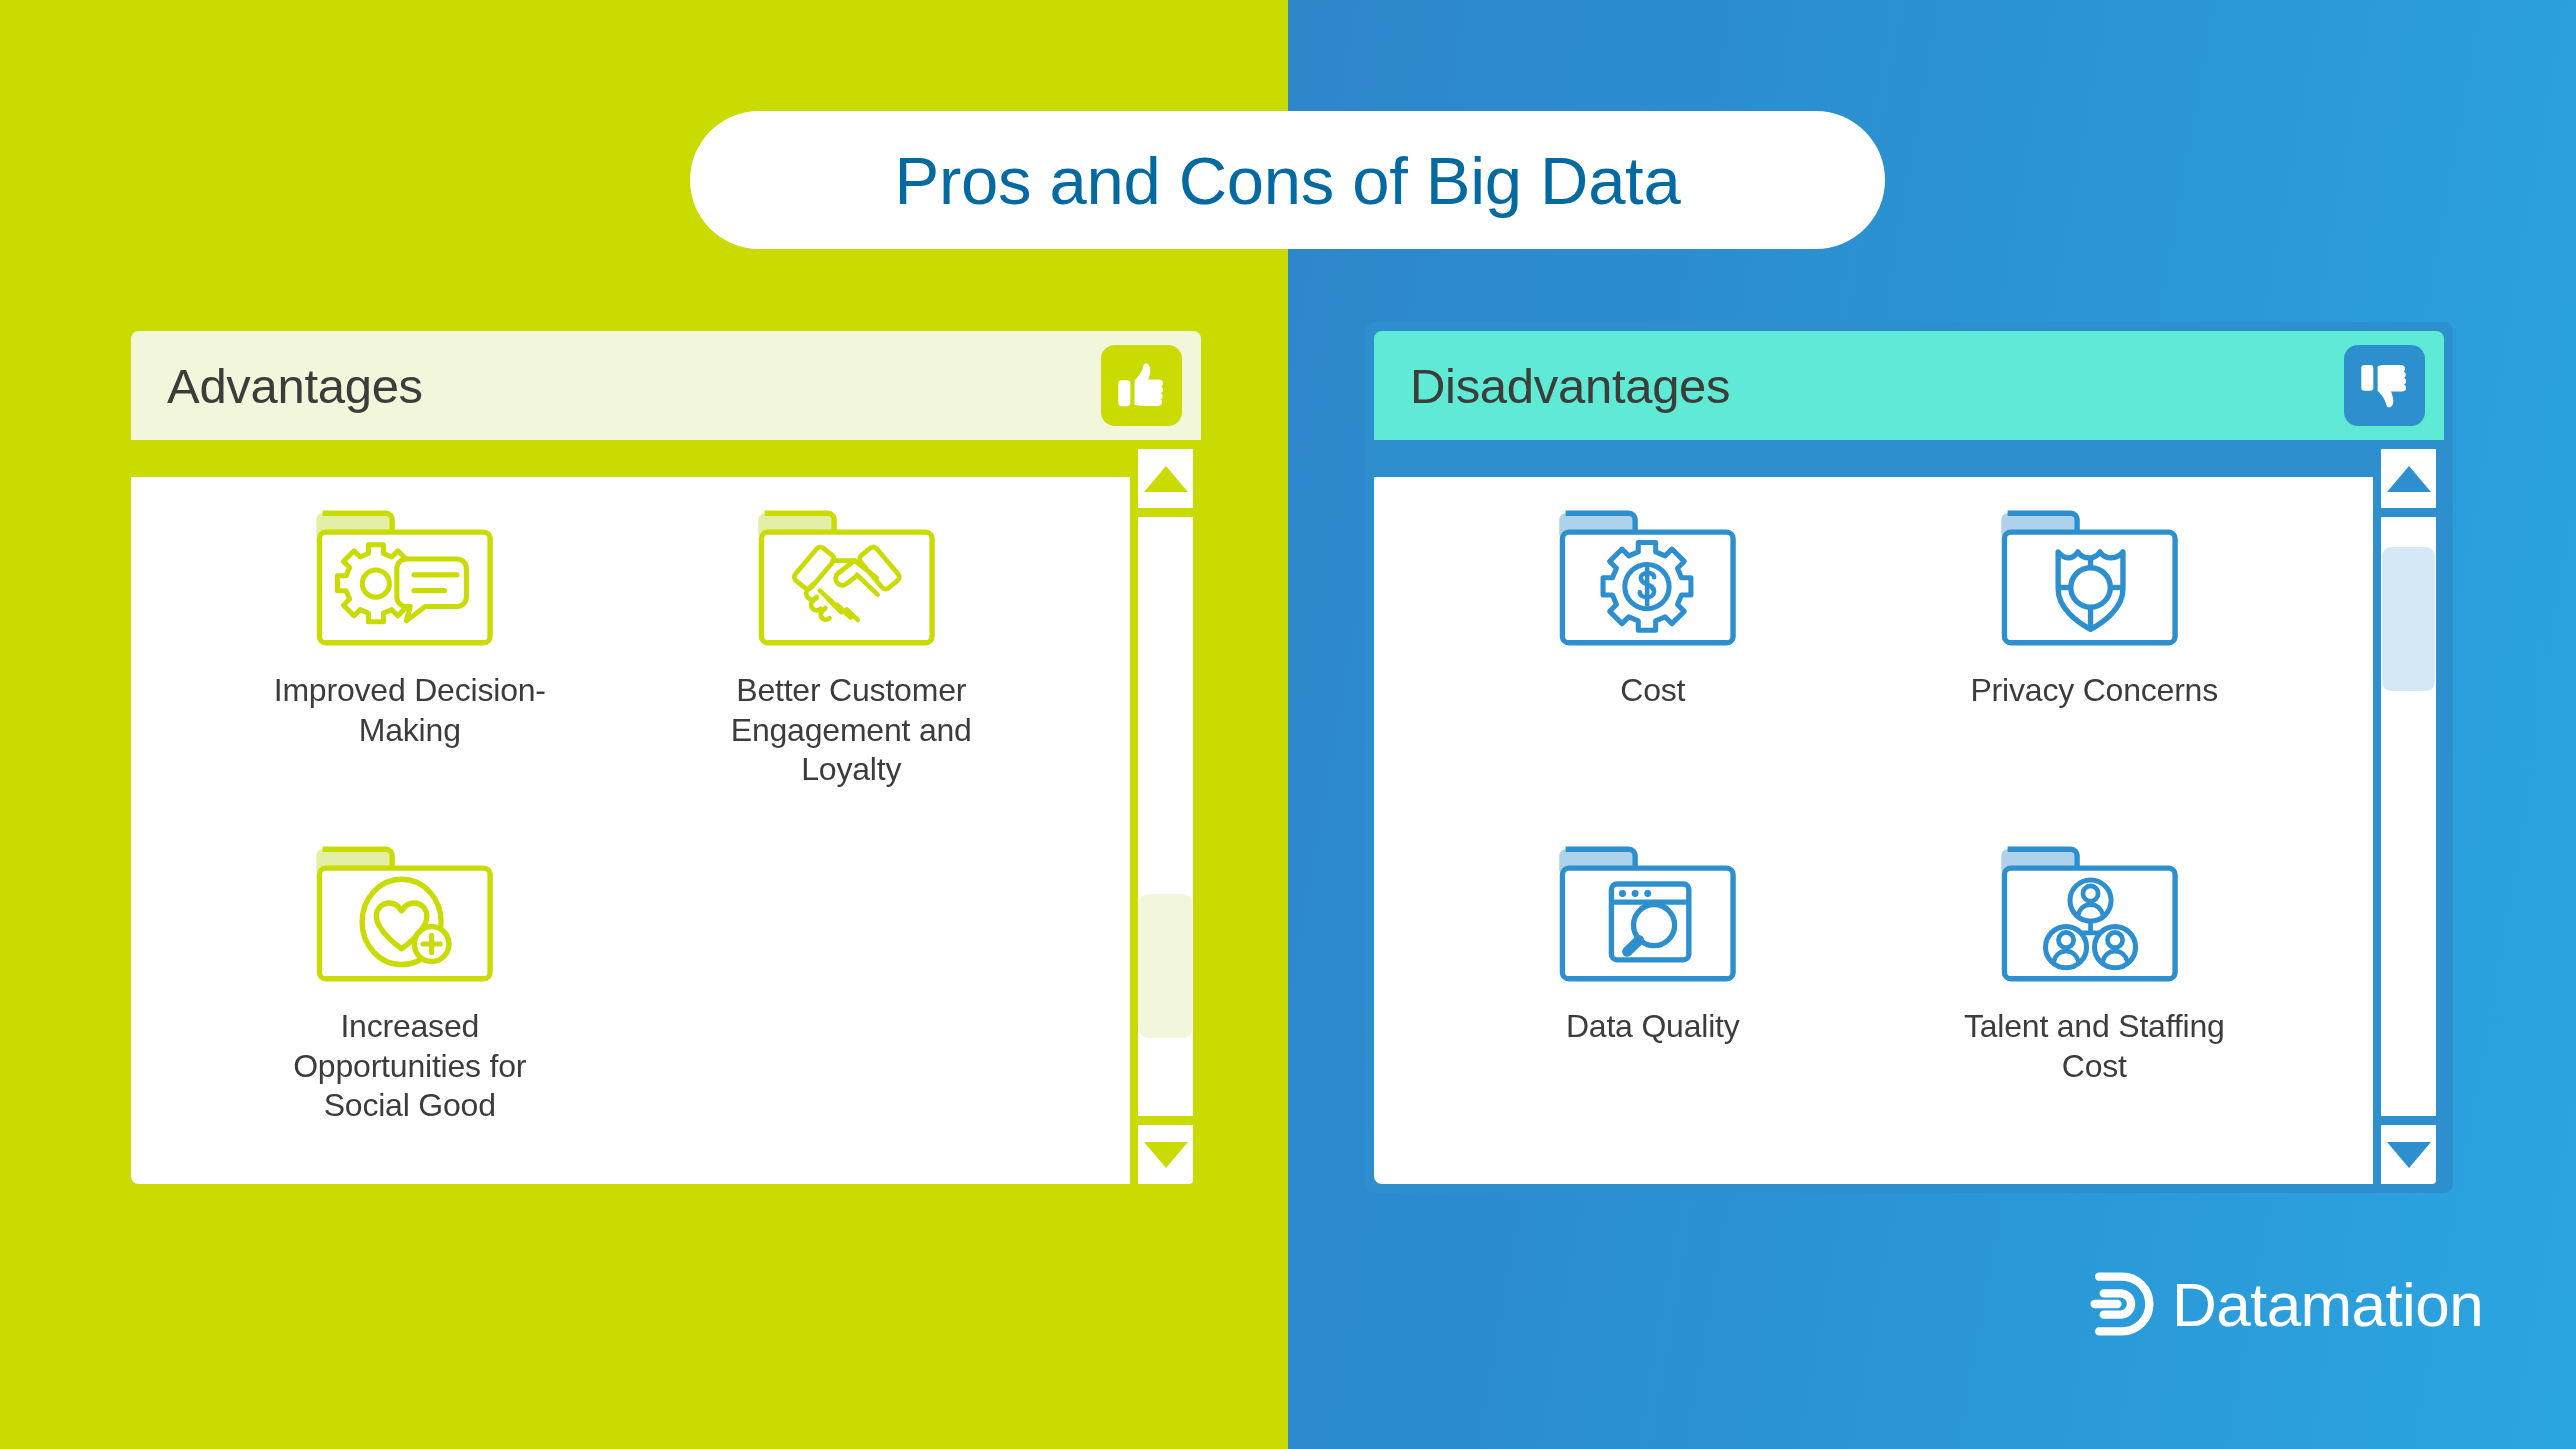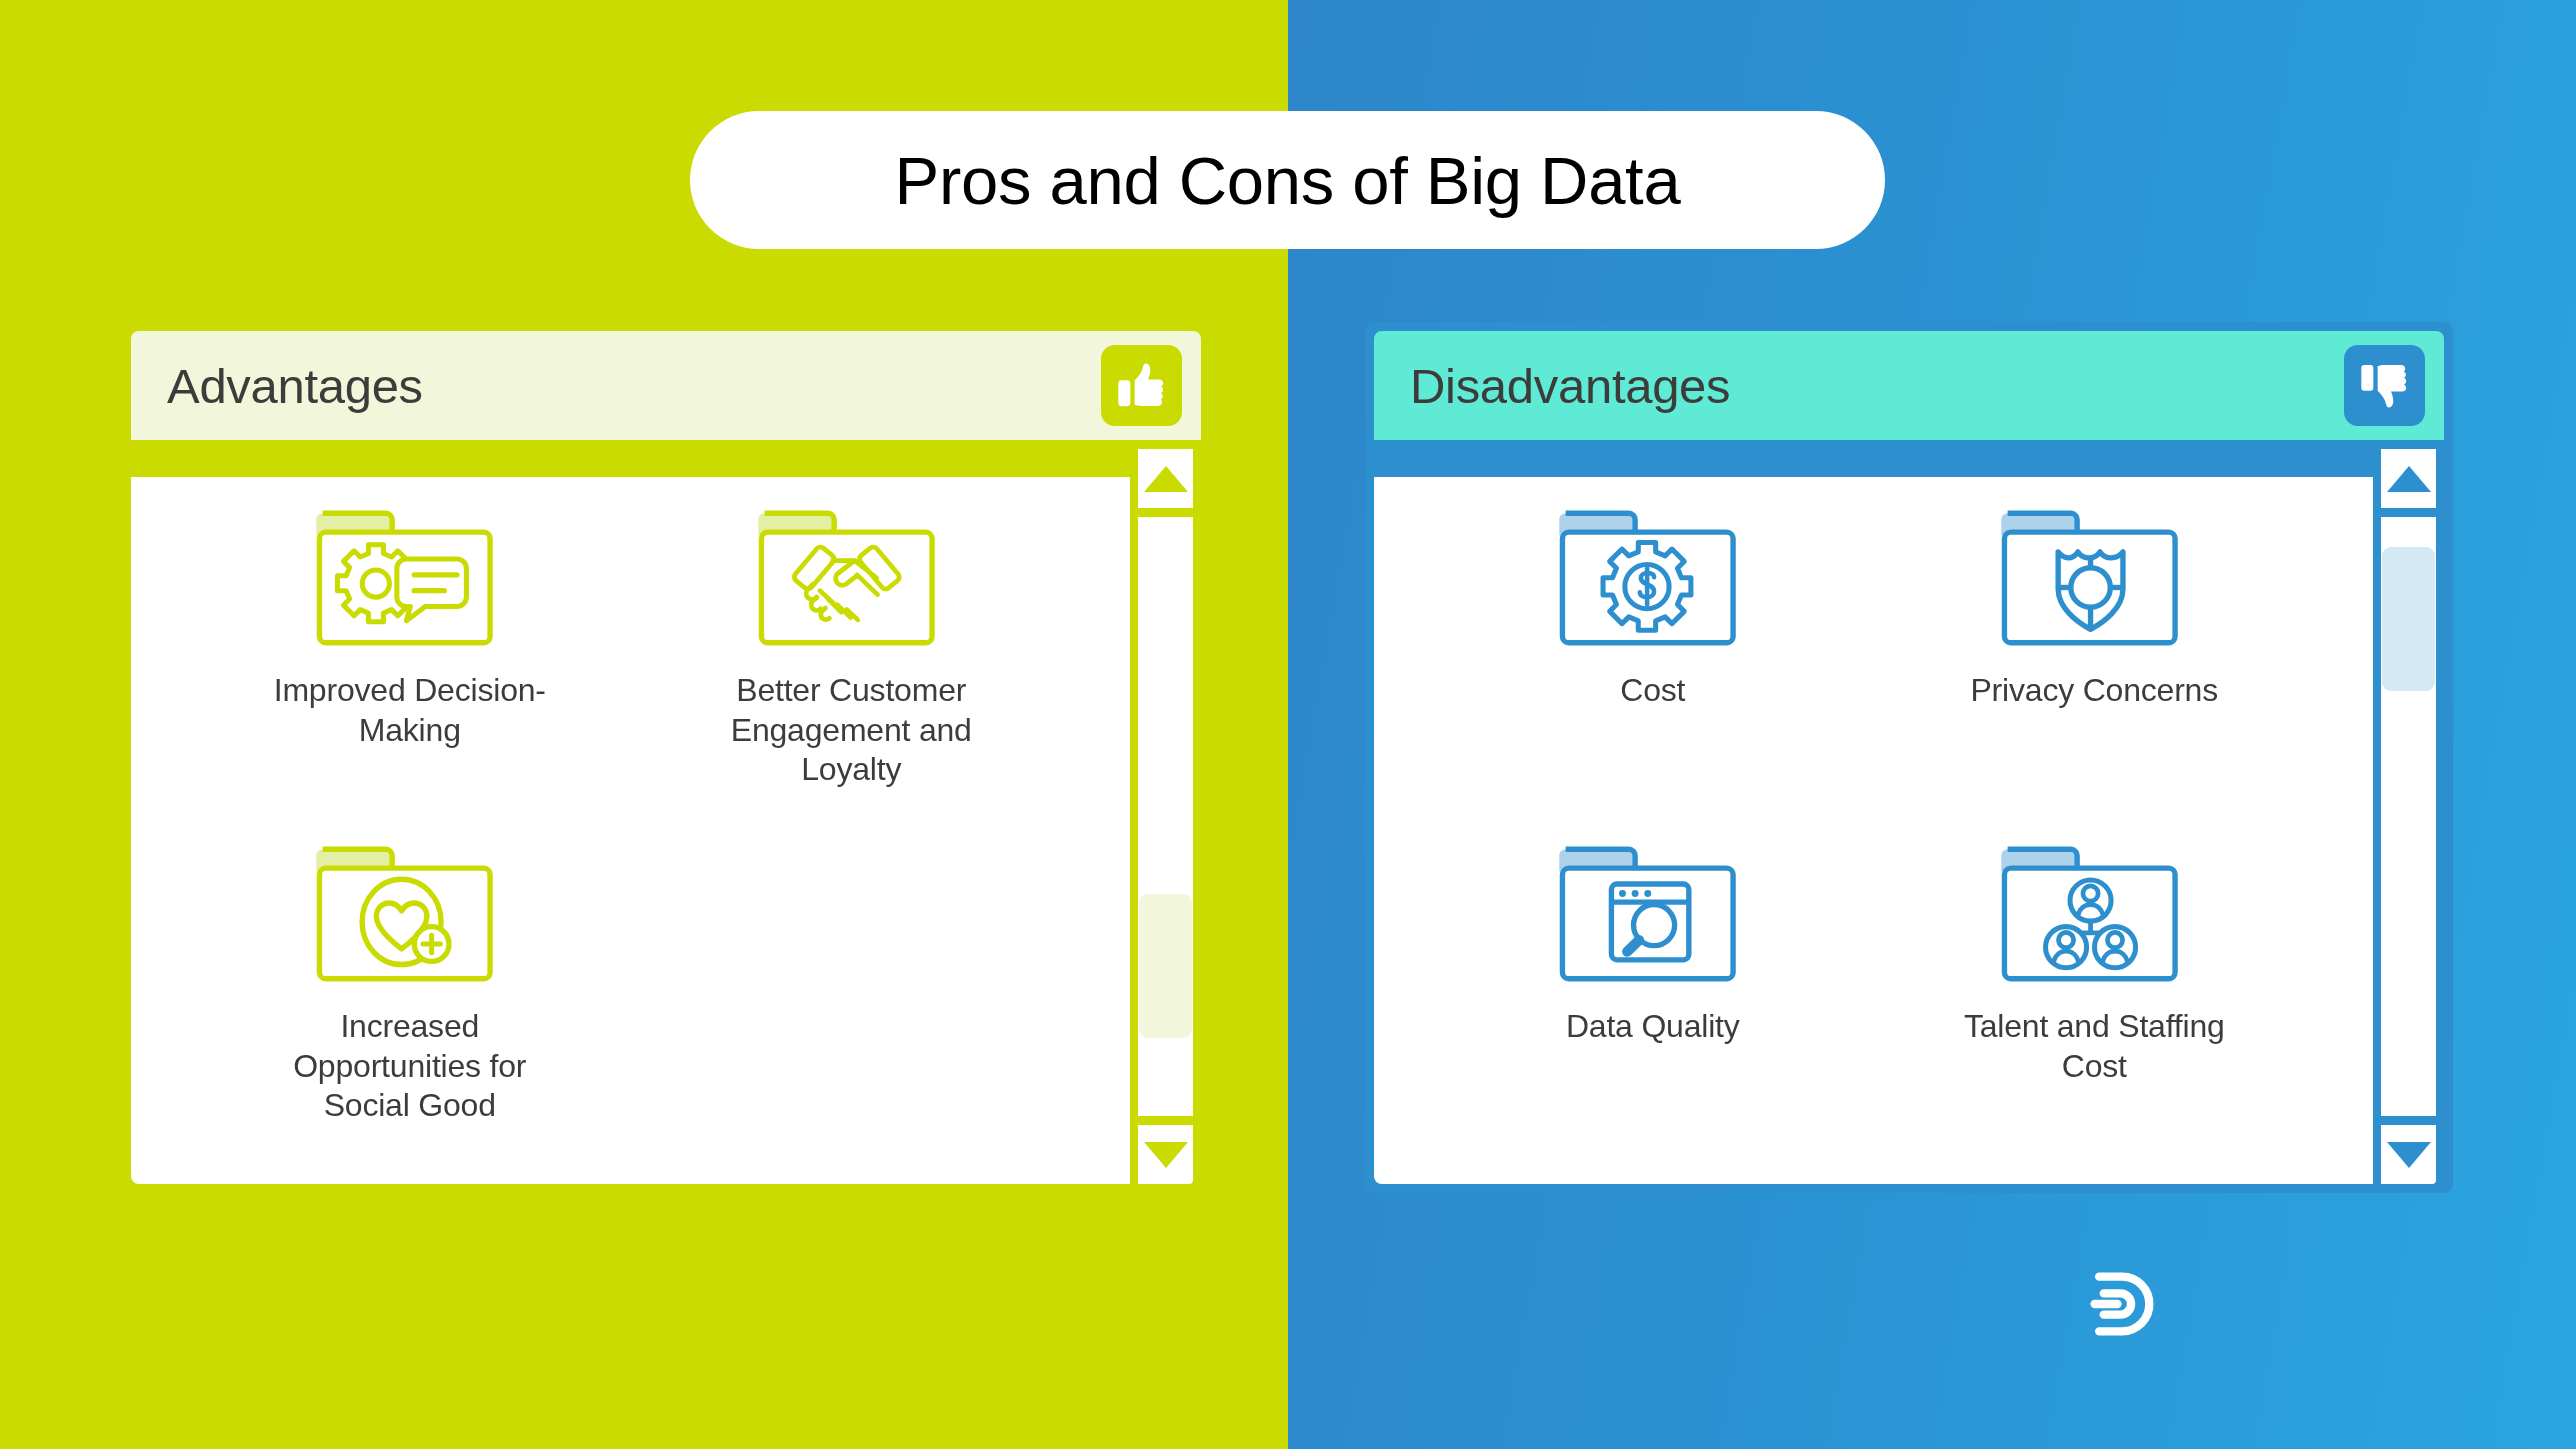--- a/index.html
+++ b/index.html
@@ -33,21 +33,21 @@
     position: absolute;
     left: 690px; top: 111px;
     width: 1195px; height: 138px;
     background: #FFFFFF;
     border-radius: 71px;
     display: flex; align-items: center; justify-content: center;
   }
   .title-text {
     font-size: 67px;
     font-weight: 400;
-    color: #000000;
+    color: #0369a1;
     letter-spacing: -0.3px;
     white-space: nowrap;
   }
 
   
   .window {
     position: absolute;
     top: 322px;
     width: 1088px;
     height: 871px;
@@ -437,16 +437,17 @@
   </div>
 
   <div class="logo">
     <div class="logo-mark">
       <svg viewBox="0 0 100 100">
         <path d="M16 14 H46 A36 36 0 0 1 46 86 H16" fill="none" stroke="#FFFFFF" stroke-width="11" stroke-linecap="round"></path>
         <path d="M22 36 H44 A14 14 0 0 1 44 64 H22" fill="none" stroke="#FFFFFF" stroke-width="11" stroke-linecap="round"></path>
         <line x1="10" y1="50" x2="40" y2="50" stroke="#FFFFFF" stroke-width="11" stroke-linecap="round"></line>
       </svg>
     </div>
+    <div class="logo-word">Datamation</div>
   </div>
 
 </div>
 
 
 </body></html>

